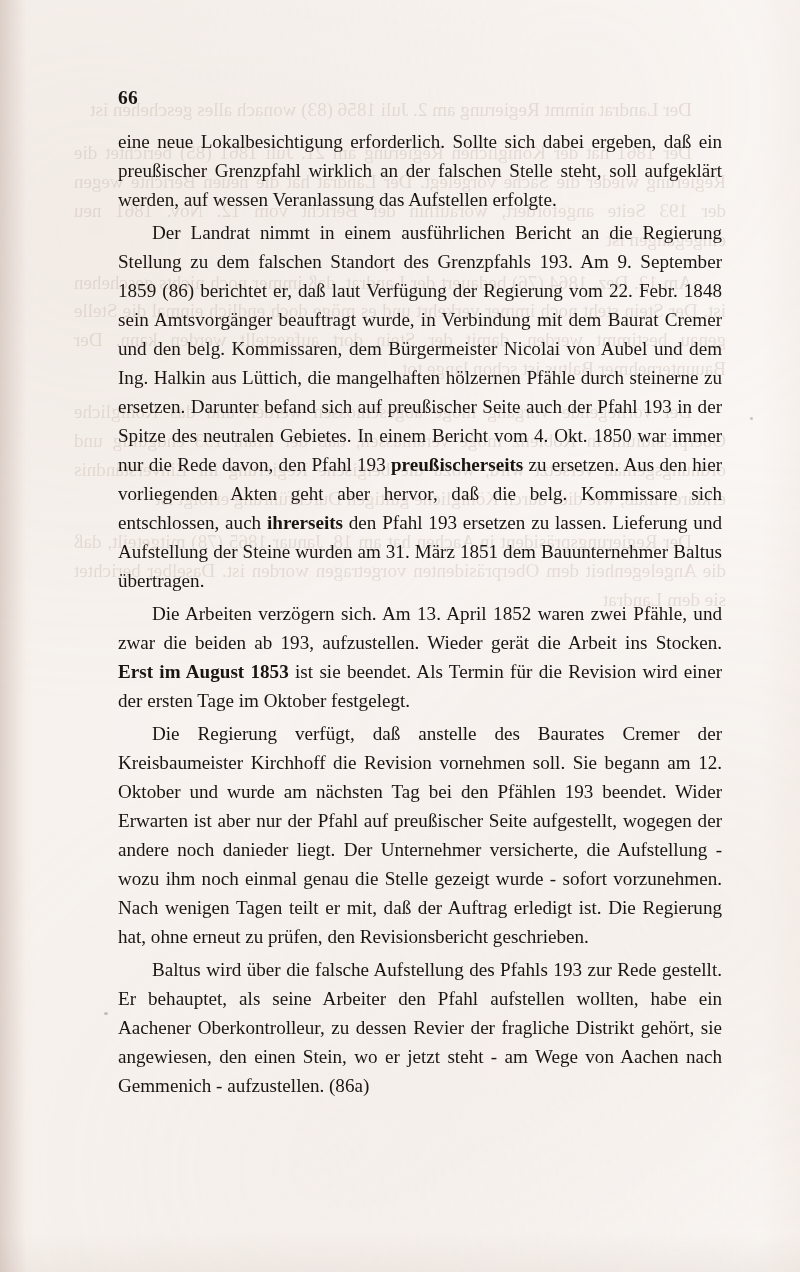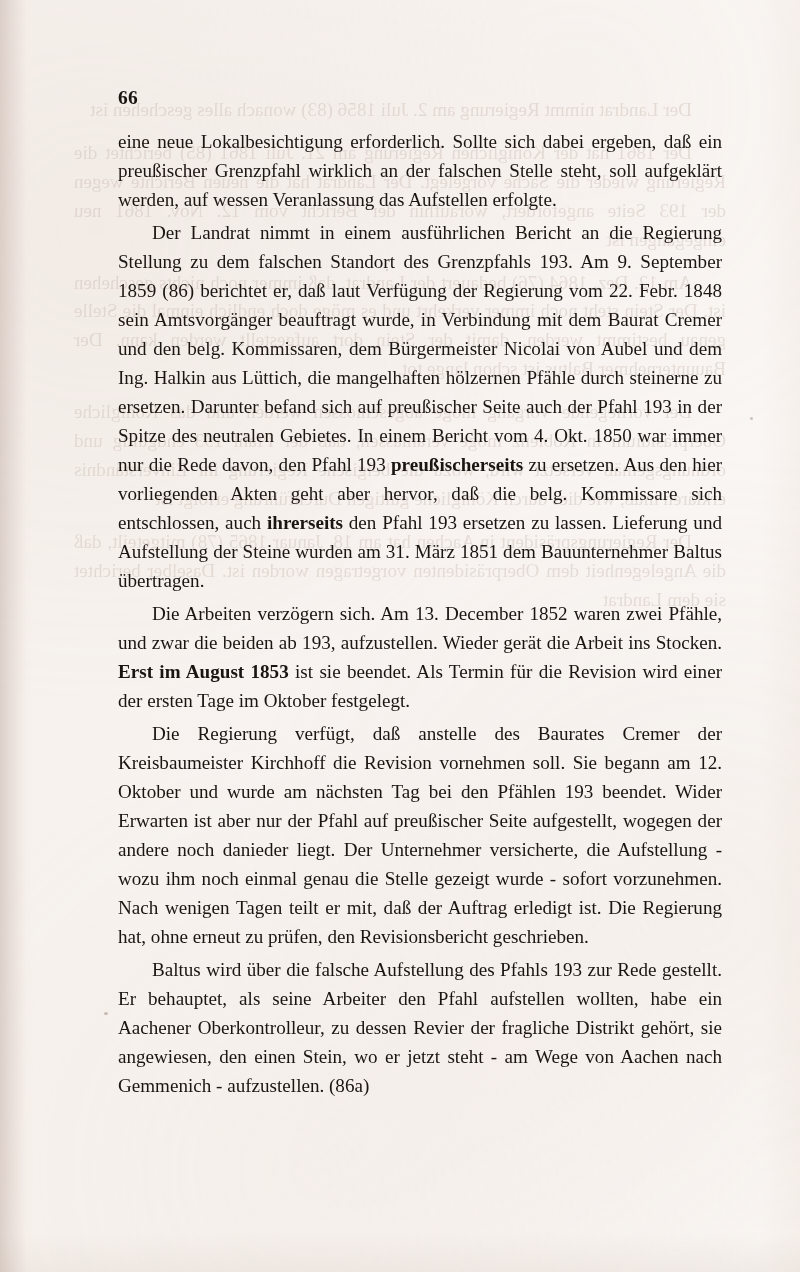--- a/index.html
+++ b/index.html
@@ -128,21 +128,21 @@
     <p>Der vorliegende Vorgang möge abgeschlossen werden und das Königliche Oberpräsidium in Koblenz möge veranlassen, daß der Pfahl 193 endgültig und ordnungsgemäß versetzt wird, wozu die belgische Regierung ihr Einverständnis erklären muß, wie dies durch Königliche gültigen Durchführung erfolgt ist</p>
     <p>Der Regierungspräsident in Aachen hat am 18. Januar 1865 (78) mitgeteilt, daß die Angelegenheit dem Oberpräsidenten vorgetragen worden ist. Daselber berichtet sie dem Landrat</p>
   </div>
 
   <div id="content">
 
     <div class="folio" style="color: rgb(27, 21, 18);">66</div>
 
     <p class="body-par" id="par-1" style="color: rgb(27, 21, 18);"><span>eine neue Lokalbesichtigung erforderlich. Sollte sich dabei ergeben, daß ein preußischer Grenzpfahl wirklich an der falschen Stelle steht, soll aufgeklärt werden, auf wessen Veranlassung das Aufstellen erfolgte.</span></p>
     <p class="body-par indent" id="par-2" style="color: rgb(27, 21, 18);"><span>Der Landrat nimmt in einem ausführlichen Bericht an die Regierung Stellung zu dem falschen Standort des Grenzpfahls 193. Am 9. September 1859 (86) berichtet er, daß laut Verfügung der Regierung vom 22. Febr. 1848 sein Amtsvorgänger beauftragt wurde, in Verbindung mit dem Baurat Cremer und den belg. Kommissaren, dem Bürgermeister Nicolai von Aubel und dem Ing. Halkin aus Lüttich, die mangelhaften hölzernen Pfähle durch steinerne zu ersetzen. Darunter befand sich auf preußischer Seite auch der Pfahl 193 in der Spitze des neutralen Gebietes. In einem Bericht vom 4. Okt. 1850 war immer nur die Rede davon, den Pfahl 193 </span><b>preußischerseits</b><span> zu ersetzen. Aus den hier vorliegenden Akten geht aber hervor, daß die belg. Kommissare sich entschlossen, auch </span><b>ihrerseits</b><span> den Pfahl 193 ersetzen zu lassen. Lieferung und Aufstellung der Steine wurden am 31. März 1851 dem Bauunternehmer Baltus übertragen.</span></p>
-    <p class="body-par indent" id="par-3" style="color: rgb(27, 21, 18);"><span>Die Arbeiten verzögern sich. Am 13. December 1852 waren zwei Pfähle, und zwar die beiden ab 193, aufzustellen. Wieder gerät die Arbeit ins Stocken. </span><b>Erst im August 1853</b><span> ist sie beendet. Als Termin für die Revision wird einer der ersten Tage im Oktober festgelegt.</span></p>
+    <p class="body-par indent" id="par-3" style="color: rgb(27, 21, 18);"><span>Die Arbeiten verzögern sich. Am 13. April 1852 waren zwei Pfähle, und zwar die beiden ab 193, aufzustellen. Wieder gerät die Arbeit ins Stocken. </span><b>Erst im August 1853</b><span> ist sie beendet. Als Termin für die Revision wird einer der ersten Tage im Oktober festgelegt.</span></p>
     <p class="body-par indent" id="par-4" style="color: rgb(27, 21, 18);"><span>Die Regierung verfügt, daß anstelle des Baurates Cremer der Kreisbaumeister Kirchhoff die Revision vornehmen soll. Sie begann am 12. Oktober und wurde am nächsten Tag bei den Pfählen 193 beendet. Wider Erwarten ist aber nur der Pfahl auf preußischer Seite aufgestellt, wogegen der andere noch danieder liegt. Der Unternehmer versicherte, die Aufstellung - wozu ihm noch einmal genau die Stelle gezeigt wurde - sofort vorzunehmen. Nach wenigen Tagen teilt er mit, daß der Auftrag erledigt ist. Die Regierung hat, ohne erneut zu prüfen, den Revisionsbericht geschrieben.</span></p>
     <p class="body-par indent" id="par-5" style="color: rgb(27, 21, 18);"><span>Baltus wird über die falsche Aufstellung des Pfahls 193 zur Rede gestellt. Er behauptet, als seine Arbeiter den Pfahl aufstellen wollten, habe ein Aachener Oberkontrolleur, zu dessen Revier der fragliche Distrikt gehört, sie angewiesen, den einen Stein, wo er jetzt steht - am Wege von Aachen nach Gemmenich - aufzustellen. (86a)</span></p>
 
   </div>
 
   <span class="speck" id="speck-right"></span>
   <span class="speck" id="speck-left"></span>
   <span class="speck" id="speck-mid"></span>
   <div id="bottom-fade"></div>
 

